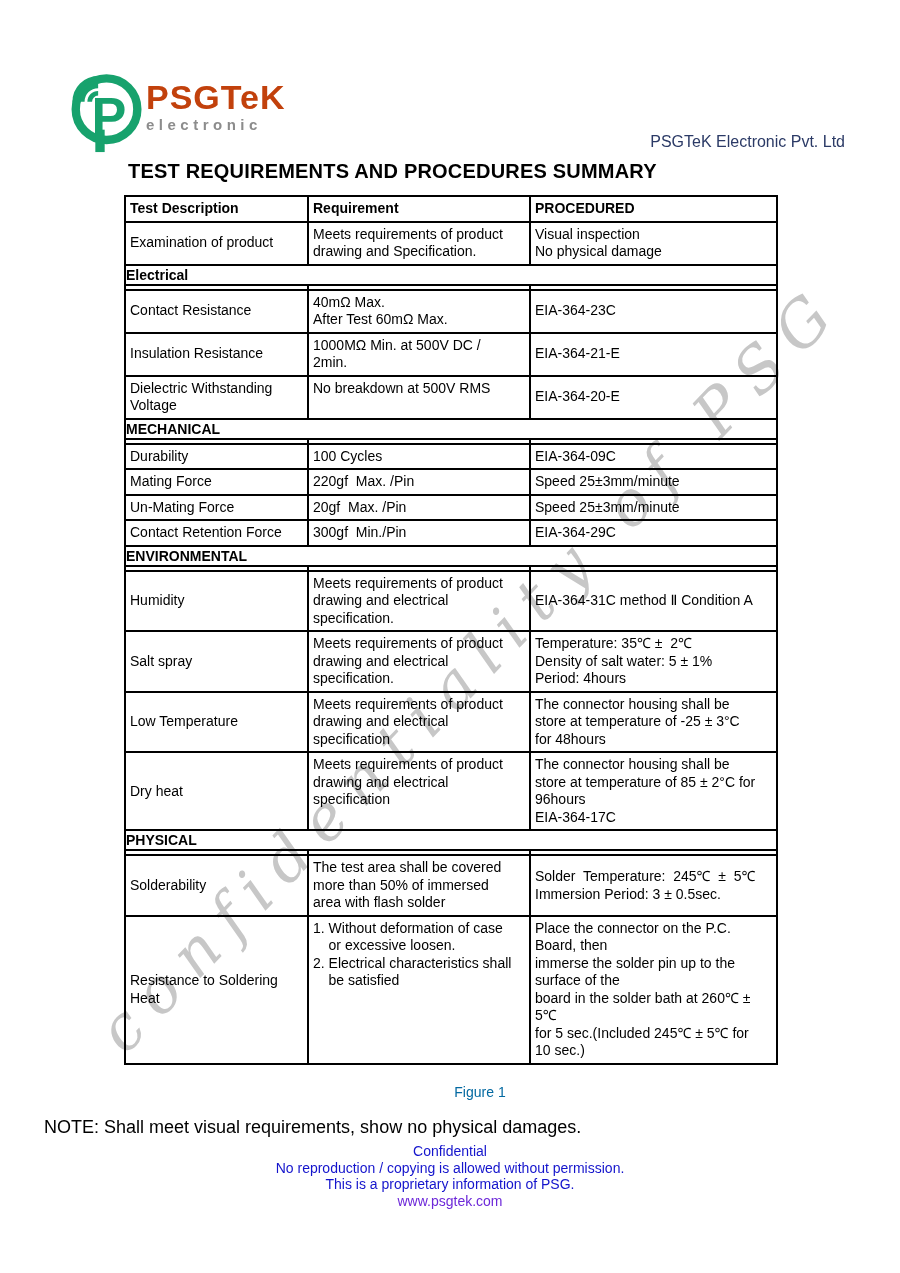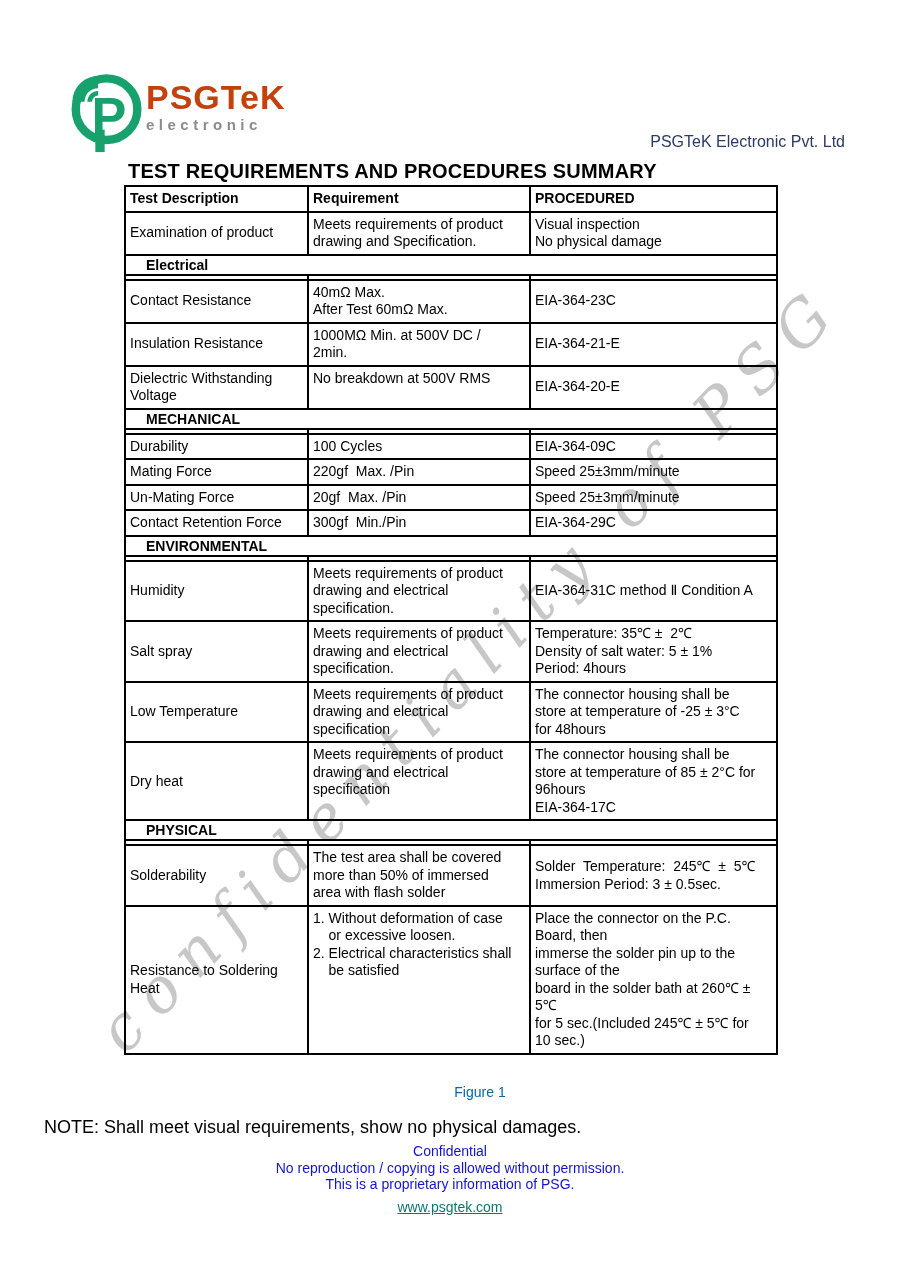--- a/index.html
+++ b/index.html
@@ -27,52 +27,52 @@
     position:absolute; right:55px; top:133px; z-index:1;
     font-size:16px; color:#2b3a66;
   }
   
   .doc-title {
     position:absolute; left:128px; top:160px; z-index:1;
     font-size:20px; font-weight:bold; letter-spacing:0.2px; color:#000;
   }
   
   table.summary {
-    position:absolute; left:124px; top:185px; z-index:1;
+    position:absolute; left:124px; top:195px; z-index:1;
     width:652px; border-collapse:collapse; background:transparent;
     table-layout:fixed;
     border-radius:21px;
   }
   table.summary th, table.summary td {
     border:2px solid #000; font-size:14px; line-height:1.25;
     padding:3px 4px; background:transparent;
   }
   table.summary th { text-align:left; font-weight:bold; vertical-align:middle; }
   td.c-desc { vertical-align:middle; white-space:pre-wrap; }
   td.c-req  { vertical-align:top;    white-space:pre-wrap; }
   td.c-proc { vertical-align:middle; white-space:pre-wrap; }
-  tr.section-row td { font-weight:bold; padding:1px 20px; line-height:1.15; }
+  tr.section-row td { font-weight:bold; padding:1px 0; line-height:1.15; }
   tr.spacer-row td { height:5px; padding:0; font-size:0; line-height:0; }
   
   .figure-caption {
     position:absolute; left:124px; top:1084px; width:712px; z-index:1;
     text-align:center; font-size:14px; color:#0369a1;
   }
   .note-line {
     position:absolute; left:44px; top:1117px; z-index:1;
     font-size:18px; color:#000;
   }
   .footer-block {
     position:absolute; left:0; right:0; top:1143px; z-index:1;
     text-align:center; font-size:14px; line-height:1.18; color:#1414cc;
   }
   .footer-block .f-line { color:#1414cc; }
   .footer-block .f-site {
-    display:inline-block; margin-top:6px; color:#0f766e;
-    text-decoration:underline; cursor:pointer;
+    display:inline-block; color:#6d28d9;
+    cursor:pointer;
   }
 </style>
 </head>
 <body>
 
 <div class="page">
 
   <div class="watermark">confidentiality of PSG</div>
 
   <div class="logo">

